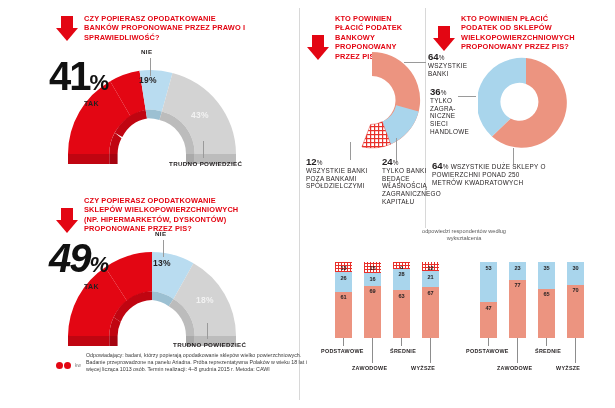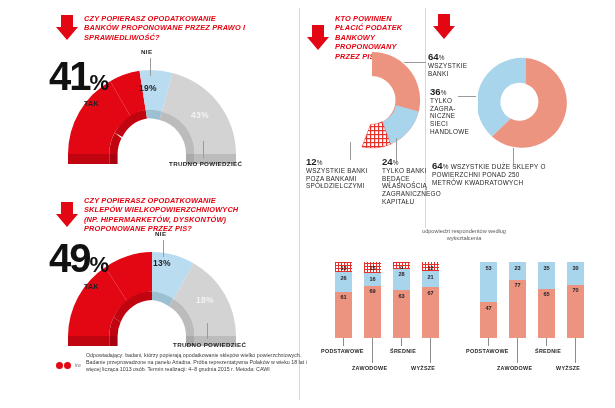--- a/index.html
+++ b/index.html
@@ -9,21 +9,21 @@
     font-family:"Liberation Sans", sans-serif;
     overflow:hidden;
     position:relative;
     color:#231f20;
   }
 
   
   .vline{position:absolute;width:1px;background:#d8d8d8;}
 
   
-  .hdr{position:absolute;display:flex;align-items:center;font-style:italic;}
+  .hdr{position:absolute;display:flex;align-items:flex-end;}
   .arrow{
     width:22px;height:26px;flex:0 0 22px;margin-right:6px;position:relative;
   }
   .arrow .stem{position:absolute;left:5px;top:0;width:12px;height:13px;background:#e30613;}
   .arrow .head{position:absolute;left:0;top:12px;width:0;height:0;
     border-left:11px solid transparent;border-right:11px solid transparent;
     border-top:13px solid #e30613;}
   .hdr-txt{
     color:#e30613;font-weight:bold;font-size:7.4px;line-height:9.4px;
     letter-spacing:.15px;text-transform:uppercase;
@@ -109,21 +109,21 @@
     <path d="M 6 96 L 47.3 96 L 47.3 106 L 6 106 Z" fill="#c00511"></path>
     <path d="M 132.7 96 L 174 96 L 174 106 L 132.7 106 Z" fill="#bcbcbc"></path>
     <path d="M 47.3 96 L 55.6 96 L 55.6 106 L 47.3 106 Z" fill="#a50410"></path>
     <path d="M 124.0 96 L 132.7 96 L 132.7 106 L 124.0 106 Z" fill="#aaaaaa"></path>
   </svg>
 </div>
 <div class="bignum" style="left:41px;top:56px;font-size:40px;">
   <span>41</span><span class="pct">%</span>
 </div>
 <div class="archlabel" style="left:84px;top:100px;">TAK</div>
-<div class="archlabel" style="left:139px;top:83px;font-size:8.5px;">19%</div>
+<div class="archlabel" style="left:139px;top:75px;font-size:8.5px;">19%</div>
 <div class="archlabel lt" style="left:191px;top:110px;font-size:8.5px;">43%</div>
 <div class="leader" style="left:150px;top:58px;height:18px;"></div>
 <div class="tiny" style="left:141px;top:48px;">NIE</div>
 <div class="leader" style="left:203px;top:141px;height:17px;"></div>
 <div class="tiny" style="left:169px;top:160px;">TRUDNO POWIEDZIEĆ</div>
 
 <div class="hdr" style="left:56px;top:196px;width:196px;">
   <div class="arrow">
       <div class="stem"></div>
       <div class="head"></div>
@@ -142,21 +142,21 @@
     <path d="M 47.3 96 A 43.3 43.3 0 0 1 51.6 77.2 L 58.7 81.9 A 34.6 34.6 0 0 0 55.6 96 Z" fill="#c00511"></path>
     <path d="M 51.6 77.2 A 43.3 43.3 0 0 1 90 51.3 L 90 60.0 A 34.6 34.6 0 0 0 58.7 81.9 Z" fill="#c00511"></path>
     <path d="M 90 51.3 A 44.6 44.6 0 0 1 111.5 58.9 L 106.7 66.2 A 35.5 35.5 0 0 0 90 60.0 Z" fill="#9cc0d2"></path>
     <path d="M 111.5 58.9 A 43.3 43.3 0 0 1 132.7 96 L 124.0 96 A 34.6 34.6 0 0 0 106.7 66.2 Z" fill="#bcbcbc"></path>
     <path d="M 6 96 L 47.3 96 L 47.3 106 L 6 106 Z" fill="#c00511"></path>
     <path d="M 132.7 96 L 174 96 L 174 106 L 132.7 106 Z" fill="#bcbcbc"></path>
     <path d="M 47.3 96 L 55.6 96 L 55.6 106 L 47.3 106 Z" fill="#a50410"></path>
     <path d="M 124.0 96 L 132.7 96 L 132.7 106 L 124.0 106 Z" fill="#aaaaaa"></path>
   </svg>
 </div>
-<div class="bignum" style="left:41px;top:238px;font-size:40px;">
+<div class="bignum" style="left:41px;top:238px;font-size:40px;font-style:italic;">
   <span>49</span><span class="pct">%</span>
 </div>
 <div class="archlabel" style="left:84px;top:283px;">TAK</div>
 <div class="archlabel" style="left:153px;top:258px;font-size:8.5px;">13%</div>
 <div class="archlabel lt" style="left:196px;top:295px;font-size:8.5px;">18%</div>
 <div class="leader" style="left:163px;top:240px;height:17px;"></div>
 <div class="tiny" style="left:155px;top:230px;">NIE</div>
 <div class="leader" style="left:207px;top:323px;height:16px;"></div>
 <div class="tiny" style="left:173px;top:341px;">TRUDNO POWIEDZIEĆ</div>
 
@@ -209,20 +209,21 @@
 <div class="dlabel" style="left:382px;top:158px;width:58px;">
   <b>24</b><span class="p">%</span><br>
   <span>TYLKO BANKI BĘDĄCE WŁASNOŚCIĄ ZAGRANICZNEGO KAPITAŁU</span>
 </div>
 
 <div class="hdr" style="left:433px;top:14px;width:142px;">
   <div class="arrow">
       <div class="stem"></div>
       <div class="head"></div>
     </div>
+  <div class="hdr-txt">KTO POWINIEN PŁACIĆ PODATEK OD SKLEPÓW WIELKOPOWIERZCHNIOWYCH PROPONOWANY PRZEZ PIS?</div>
 </div>
 
 <div class="donut" style="left:478px;top:55px;">
   <svg width="96" height="96" viewBox="0 0 96 96">
 
     <path d="M 48 3 A 45 45 0 1 1 13.9 81.4 L 32.5 63.6 A 19 19 0 1 0 48 29 Z" fill="#ec9480"></path>
 
     <path d="M 13.9 81.4 A 45 45 0 0 1 48 3 L 48 29 A 19 19 0 0 0 32.5 63.6 Z" fill="#a9d5ec"></path>
   </svg>
 </div>

